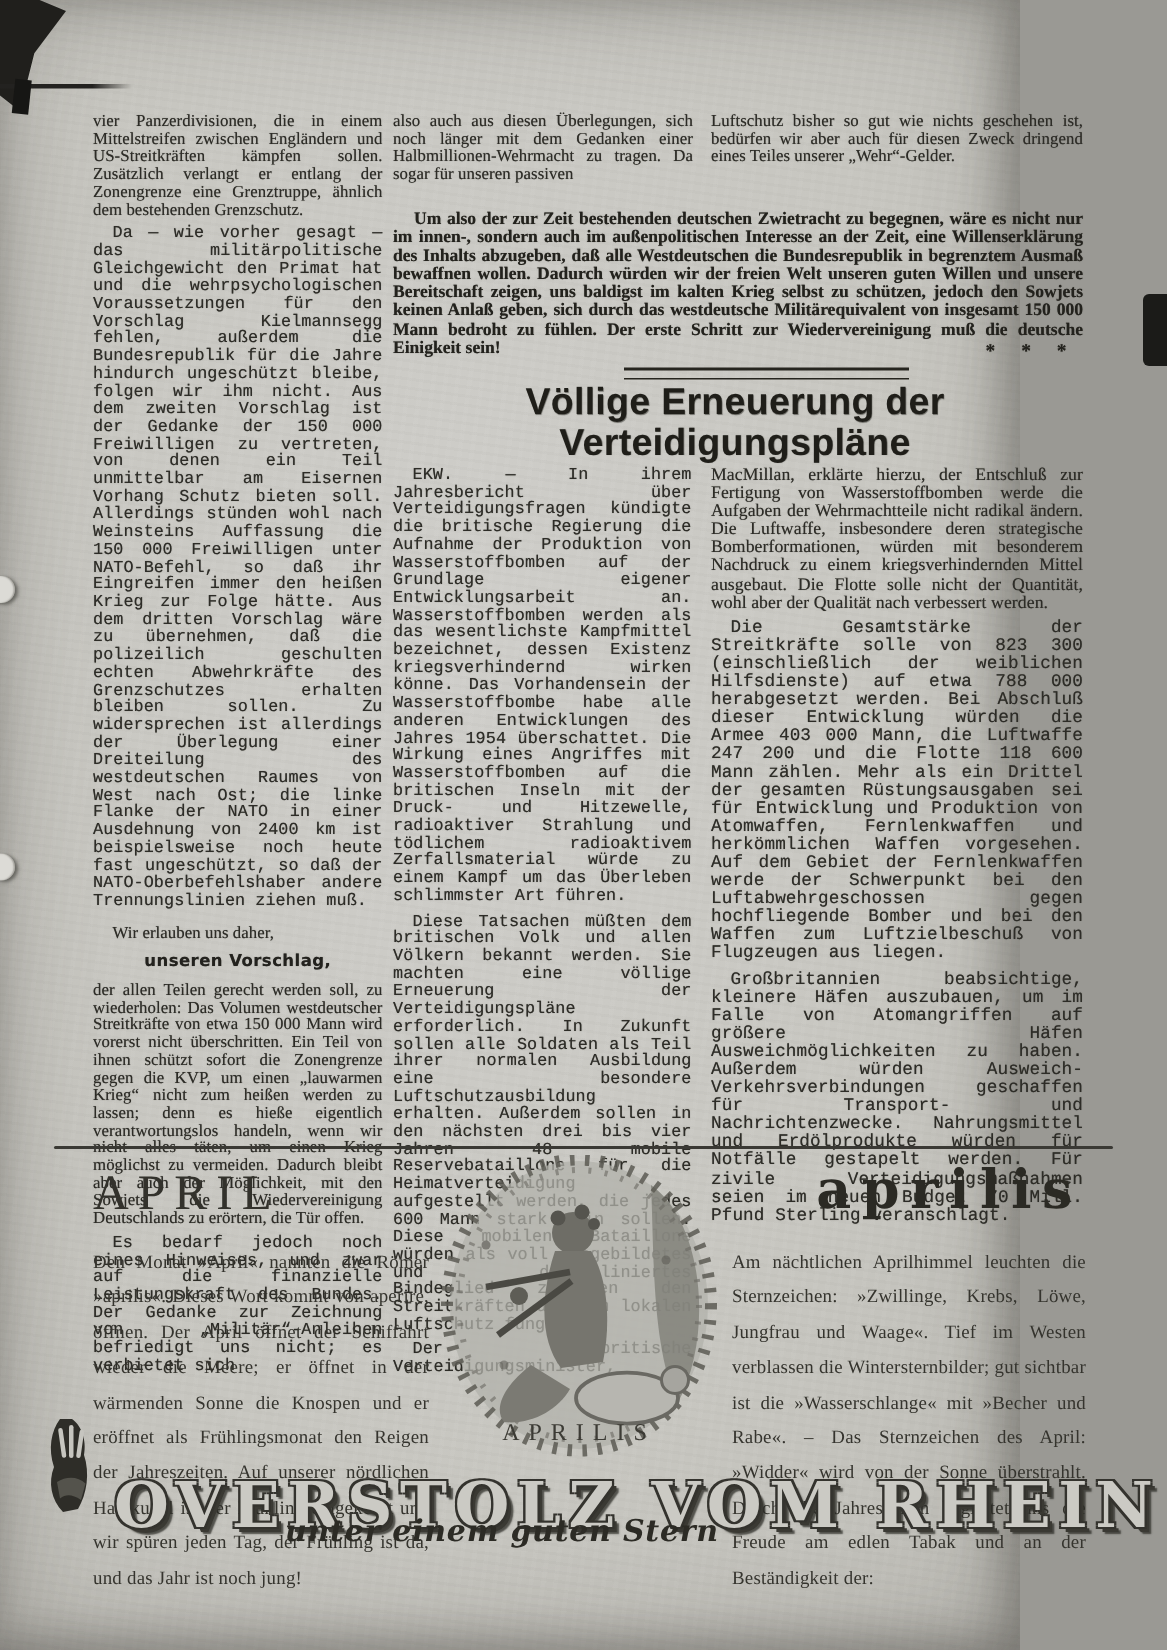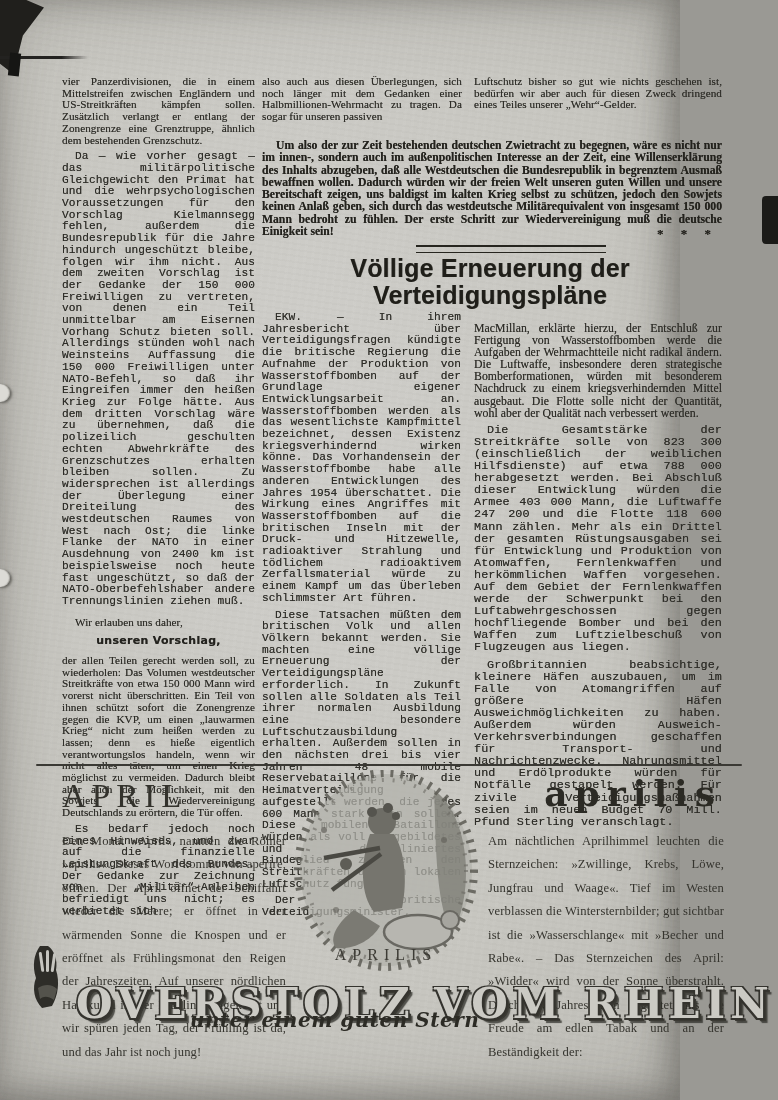--- a/index.html
+++ b/index.html
@@ -42,21 +42,21 @@
   .headline{
     left:258px;top:255px;width:464px;text-align:center;
     font-family:Liberation Sans, sans-serif;font-weight:bold;font-size:25px;line-height:27px;
     color:#1f1e19;letter-spacing:.2px;margin:0;text-shadow:.4px .4px .5px rgba(30,29,24,.5);
   }
   .subheadline{
     left:258px;top:286px;width:464px;text-align:center;
     font-size:17.5px;font-weight:normal;color:#262520;margin:0;letter-spacing:.2px;
   }
   .art-left{left:262px;top:312px;width:199px;}
-  .art-right{left:474px;top:322px;width:248px;font-size:11.8px;line-height:12.1px;}
+  .art-right{left:474px;top:310px;width:248px;font-size:11.8px;line-height:12.1px;}
   
   .section-rule{left:36px;top:764px;width:706px;height:2px;background:#3a3934;border-radius:1px;}
   .april-title-left{left:62px;top:778px;font-family:"Liberation Serif",serif;font-size:33px;
     letter-spacing:6px;color:#33322c;margin:0;font-weight:normal;}
   .april-text-left{left:62px;top:830px;width:224px;font-size:12.6px;line-height:23.4px;
     text-align:justify;color:#35342e;letter-spacing:.15px;}
   .april-title-right{left:540px;top:772px;width:182px;text-align:right;
     font-family:"DejaVu Serif",serif;font-weight:bold;font-size:36px;letter-spacing:7px;
     color:#2b2a24;margin:0;}
   .april-text-right{left:488px;top:830px;width:236px;font-size:12.6px;line-height:23.4px;

